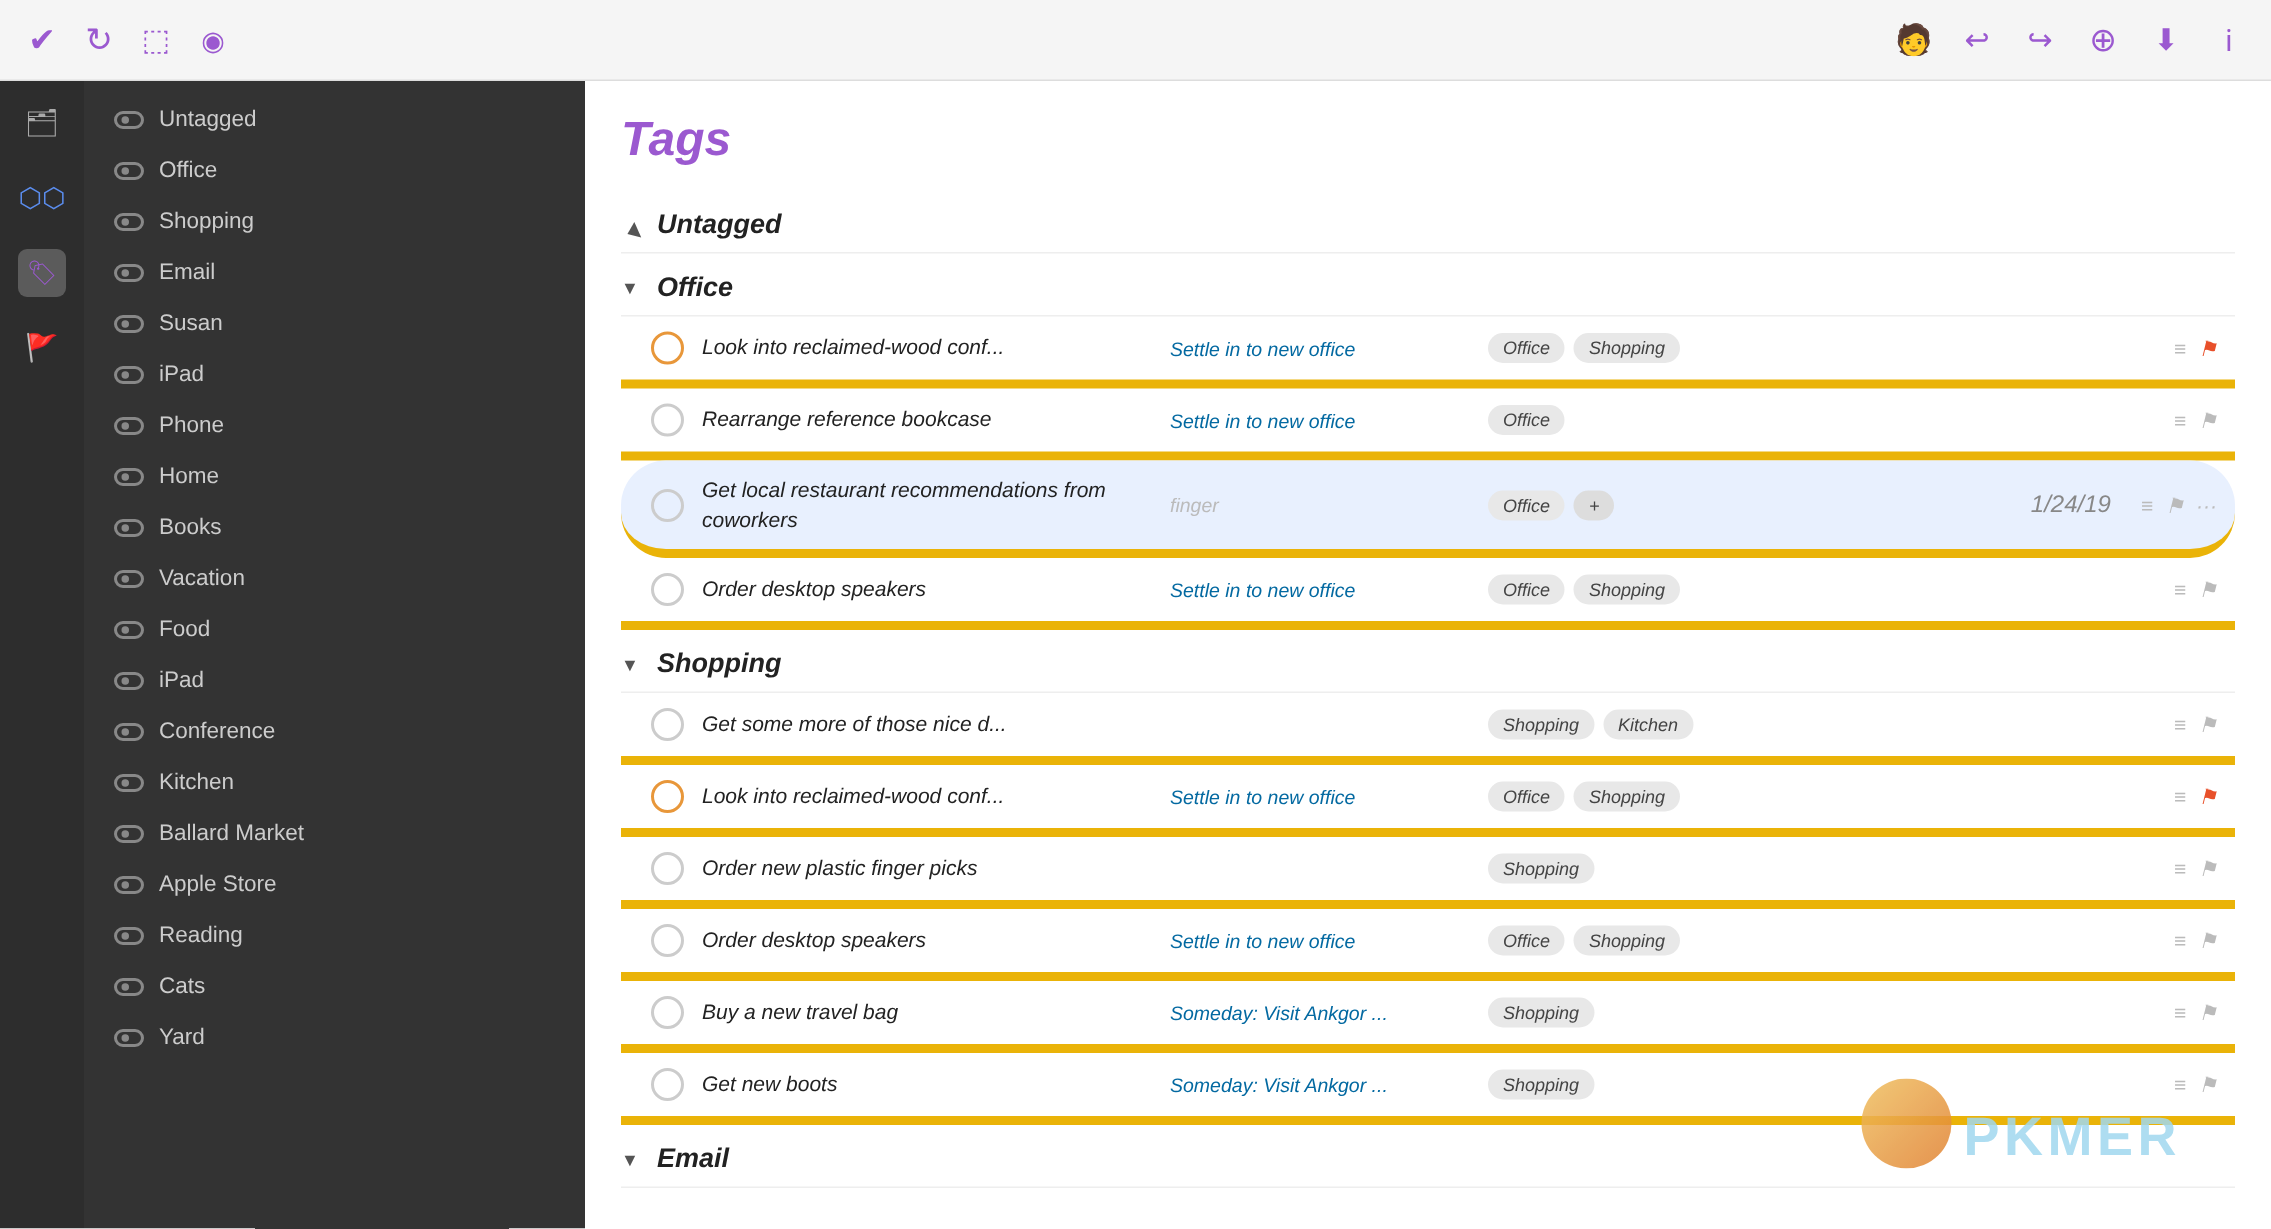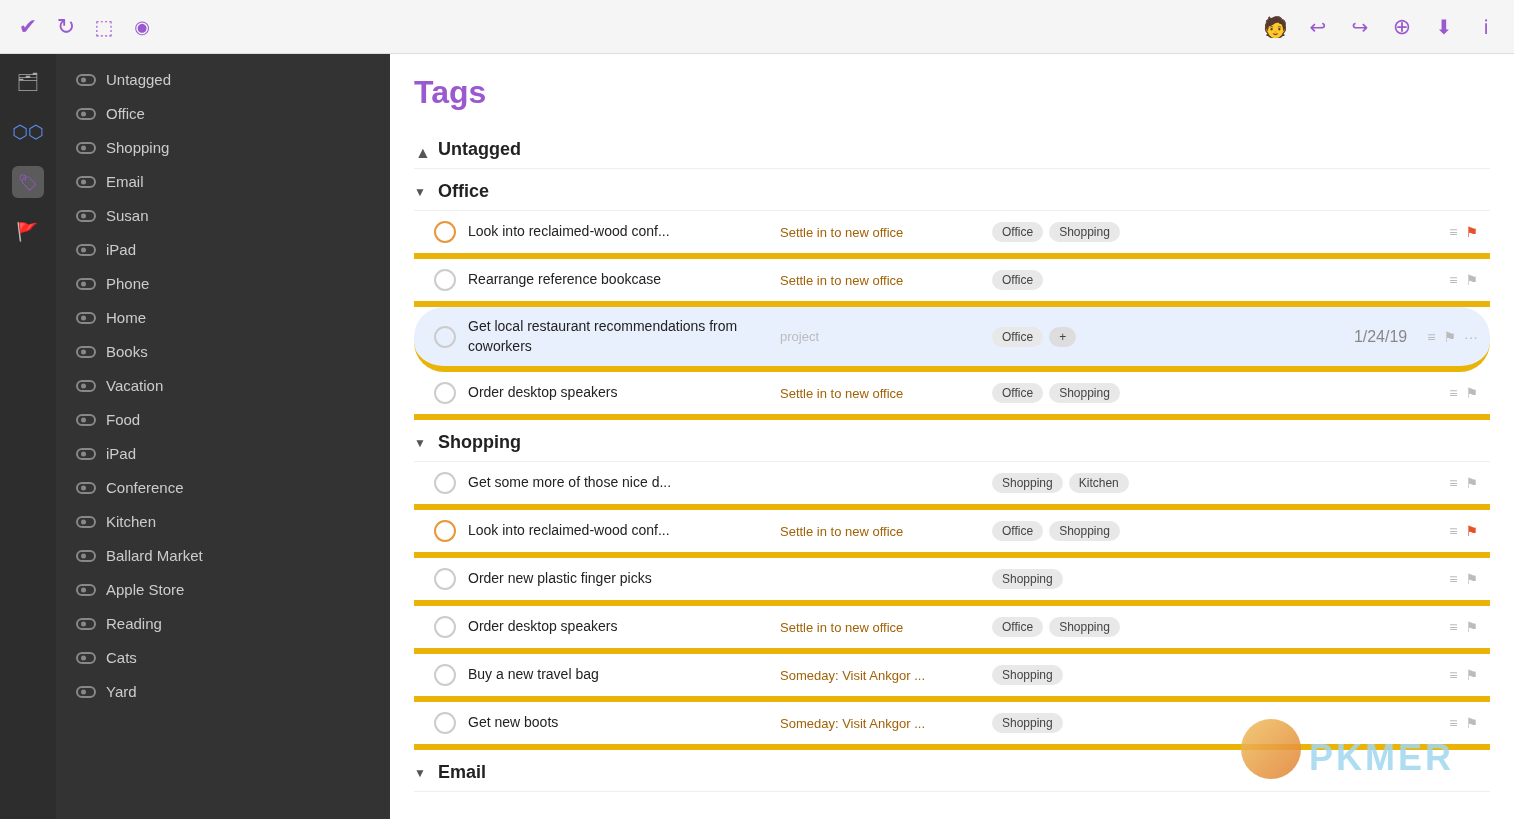--- a/index.html
+++ b/index.html
@@ -22,39 +22,39 @@
     
     .sidebar-nav { width: 334px; background: #333; overflow-y: auto; padding: 8px 0; }
     .sidebar-nav::-webkit-scrollbar { width: 6px; }
     .sidebar-nav::-webkit-scrollbar-thumb { background: #555; border-radius: 3px; }
     .nav-item { display: flex; align-items: center; padding: 8px 14px; cursor: pointer; color: #ccc; font-size: 15px; gap: 10px; border-radius: 6px; margin: 1px 6px; }
     .nav-item .nav-icon { width: 20px; height: 12px; border: 2px solid #888; border-radius: 8px; position: relative; flex-shrink: 0; }
     .nav-item .nav-icon::before { content: ''; position: absolute; left: 3px; top: 50%; transform: translateY(-50%); width: 5px; height: 5px; background: #888; border-radius: 50%; }
     .nav-item .nav-label { flex: 1; }
 
     
-    .main-content { flex: 1; overflow-y: auto; padding: 20px 24px; background: #fff; }
+    .main-content { flex: 1; overflow-y: auto; padding: 20px 24px; background: #fff; font-style: italic; }
     .main-content::-webkit-scrollbar { width: 8px; }
     .main-content::-webkit-scrollbar-thumb { background: #ccc; border-radius: 4px; }
 
     .page-title { font-size: 32px; font-weight: 700; color: #9b59d0; margin-bottom: 16px; }
 
     
     .section { margin-bottom: 0; }
     .section-header { display: flex; align-items: center; gap: 8px; padding: 12px 0 8px 0; cursor: pointer; border-bottom: 1px solid #eee; }
     .section-header .chevron { color: #555; font-size: 12px; width: 16px; }
     .section-header .section-title { font-size: 18px; font-weight: 700; color: #222; }
 
     
     .task-row { display: flex; align-items: center; padding: 10px 12px 10px 20px; border-bottom: 6px solid #eab308; gap: 12px; min-height: 48px; }
     .task-row.selected { background: #e8f0fe; border-radius: 30px; }
     .task-checkbox { width: 22px; height: 22px; border-radius: 50%; border: 2px solid #ccc; flex-shrink: 0; cursor: pointer; display: flex; align-items: center; justify-content: center; }
     .task-checkbox.orange { border-color: #e8973a; }
     .task-name { flex: 0 0 300px; font-size: 14px; color: #222; line-height: 1.4; }
-    .task-project { flex: 0 0 200px; font-size: 13px; color: #a16207; }
+    .task-project { flex: 0 0 200px; font-size: 13px; color: #0369a1; }
     .task-tags { flex: 1; display: flex; gap: 6px; flex-wrap: wrap; }
     .tag-badge { background: #e8e8e8; border-radius: 12px; padding: 3px 10px; font-size: 12px; color: #444; white-space: nowrap; }
     .task-date { font-size: 16px; color: #888; white-space: nowrap; margin-right: 8px; }
     .task-actions { display: flex; align-items: center; gap: 8px; margin-left: auto; }
     .task-note-icon { color: #bbb; font-size: 14px; cursor: pointer; }
     .task-flag-icon { color: #bbb; font-size: 14px; cursor: pointer; }
     .task-flag-icon.flagged { color: #e8502a; }
     .task-more-icon { color: #bbb; font-size: 14px; cursor: pointer; }
 
     
@@ -211,21 +211,21 @@
         </div>
         <div class="task-actions">
           <span class="task-note-icon">≡</span>
           <span class="task-flag-icon">⚑</span>
         </div>
       </div>
 
       <div class="task-row selected">
         <div class="task-checkbox"></div>
         <div class="task-name">Get local restaurant recommendations from coworkers</div>
-        <div class="task-project" style="color:#bbb;">project</div>
+        <div class="task-project" style="color:#bbb;">finger</div>
         <div class="task-tags">
           <span class="tag-badge">Office</span>
           <span class="tag-badge" style="background:#ddd;">+</span>
         </div>
         <div class="task-date">1/24/19</div>
         <div class="task-actions">
           <span class="task-note-icon">≡</span>
           <span class="task-flag-icon">⚑</span>
           <span class="task-more-icon">···</span>
         </div>

